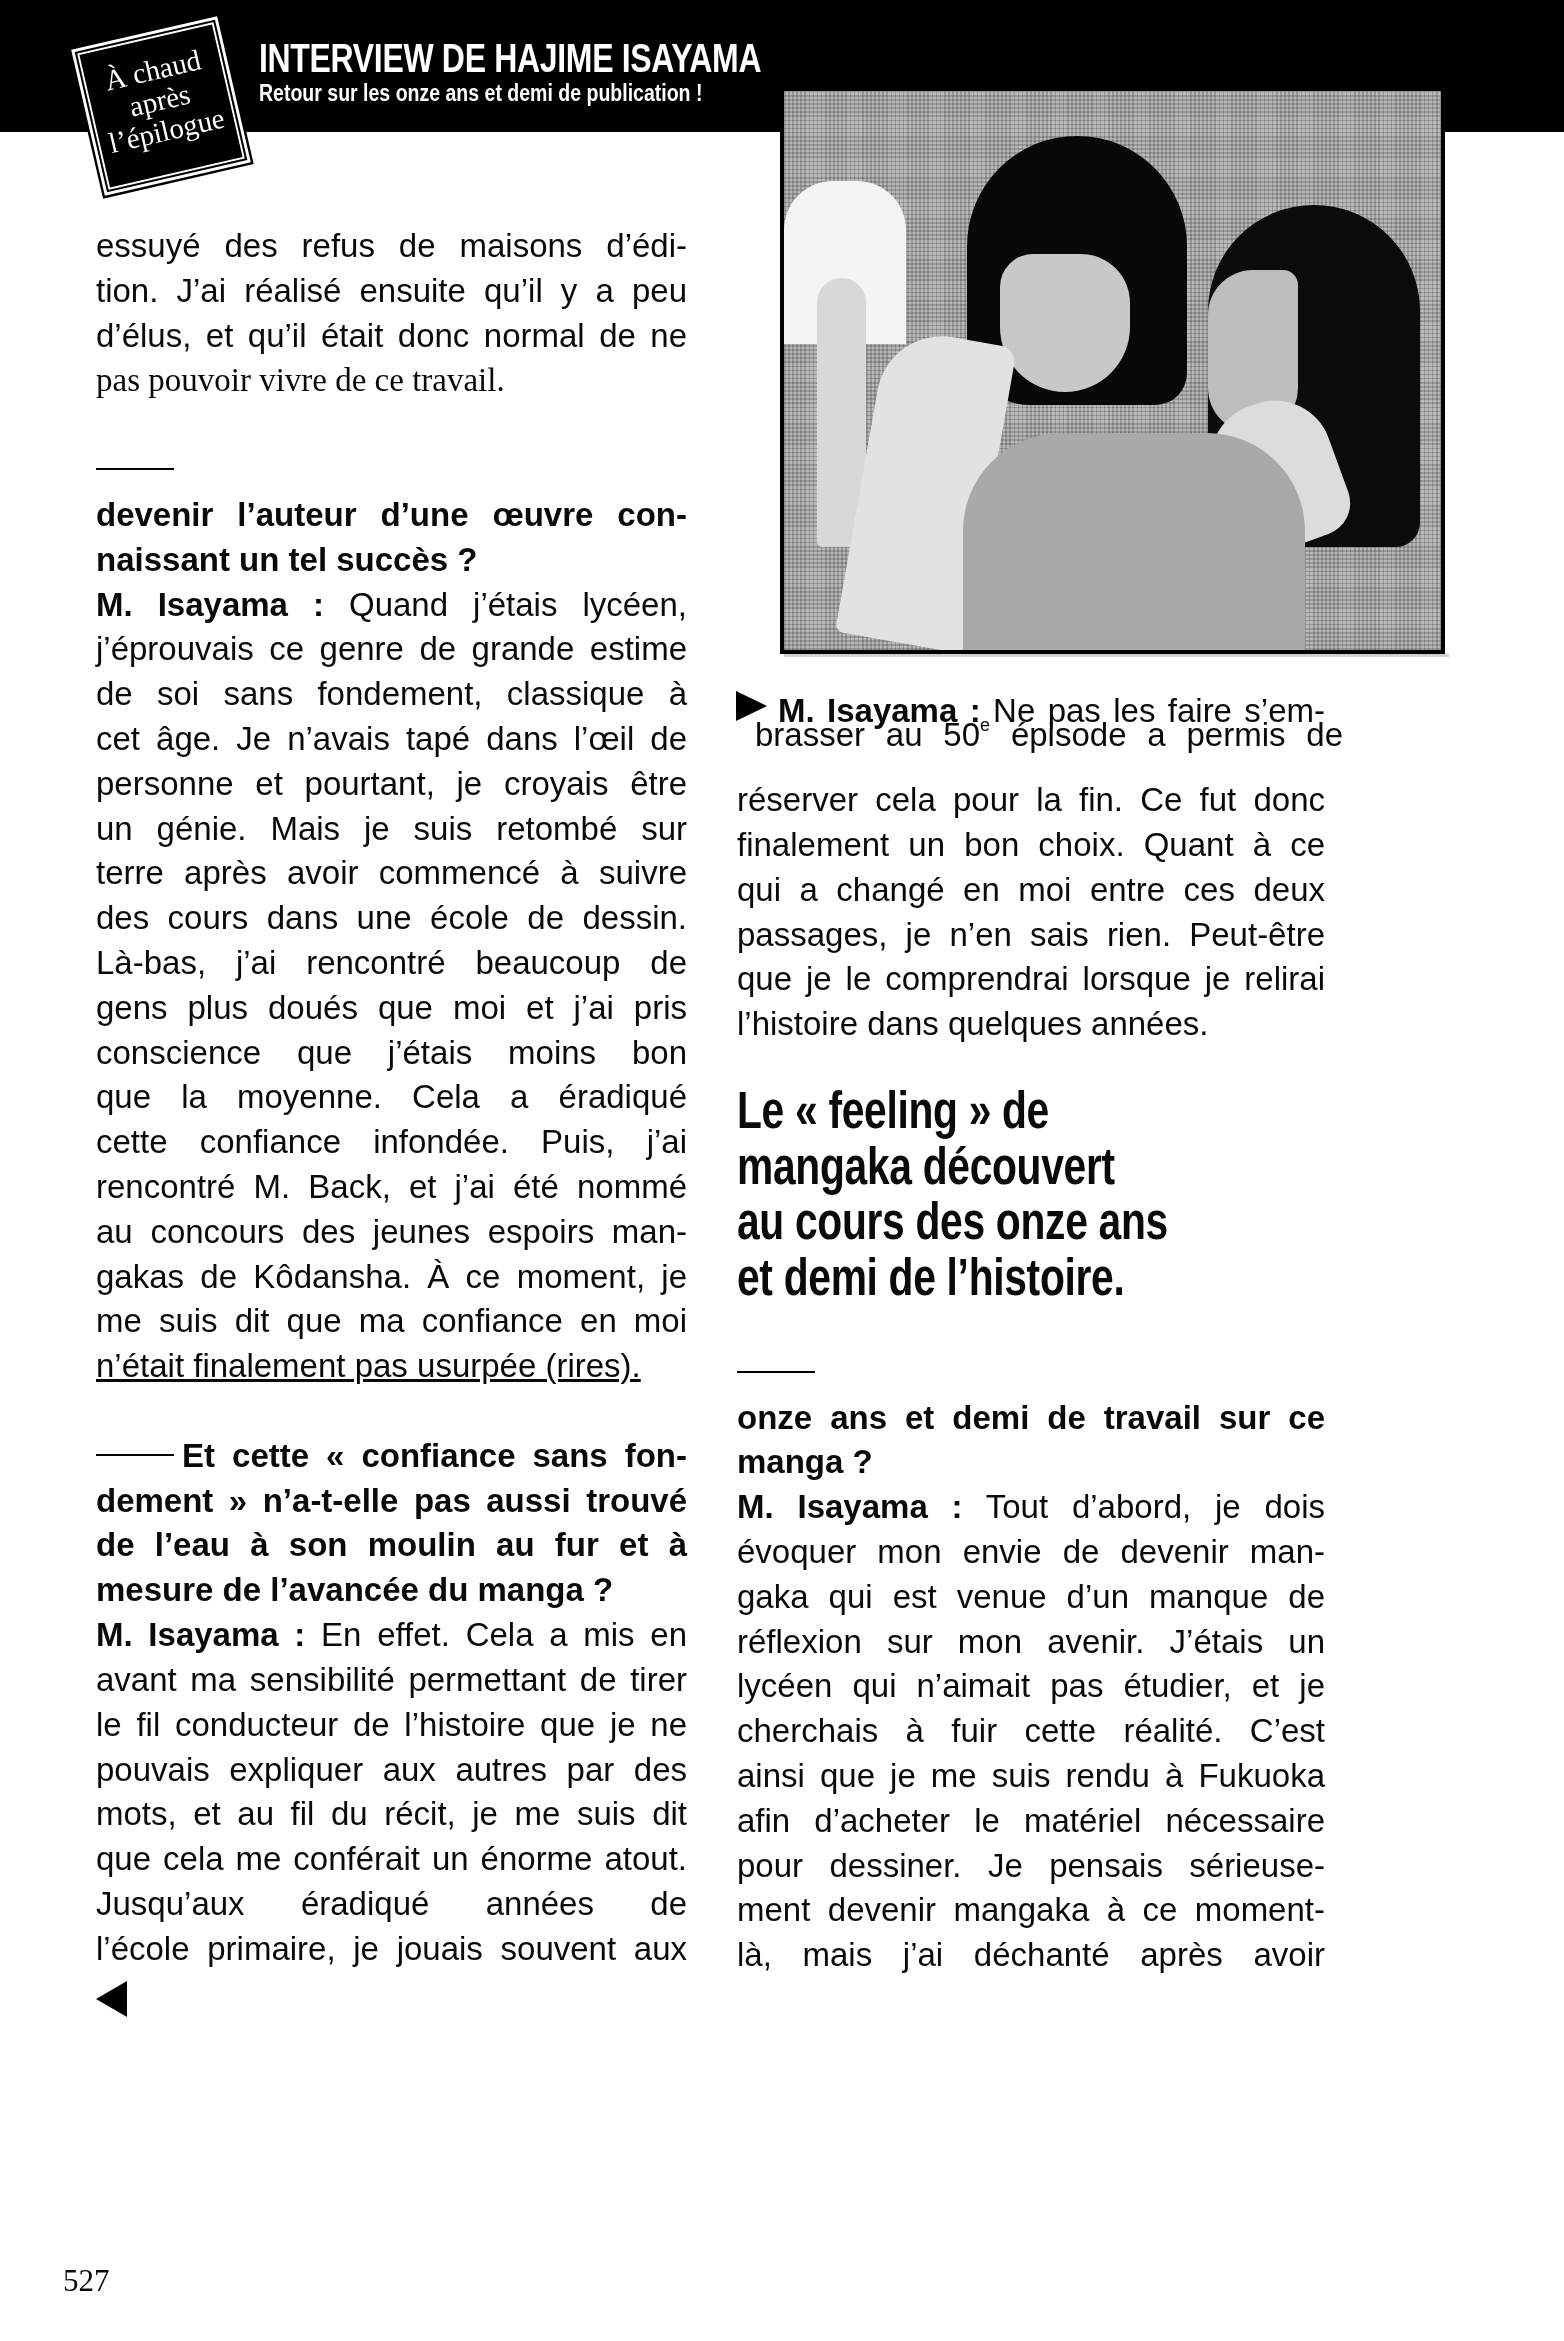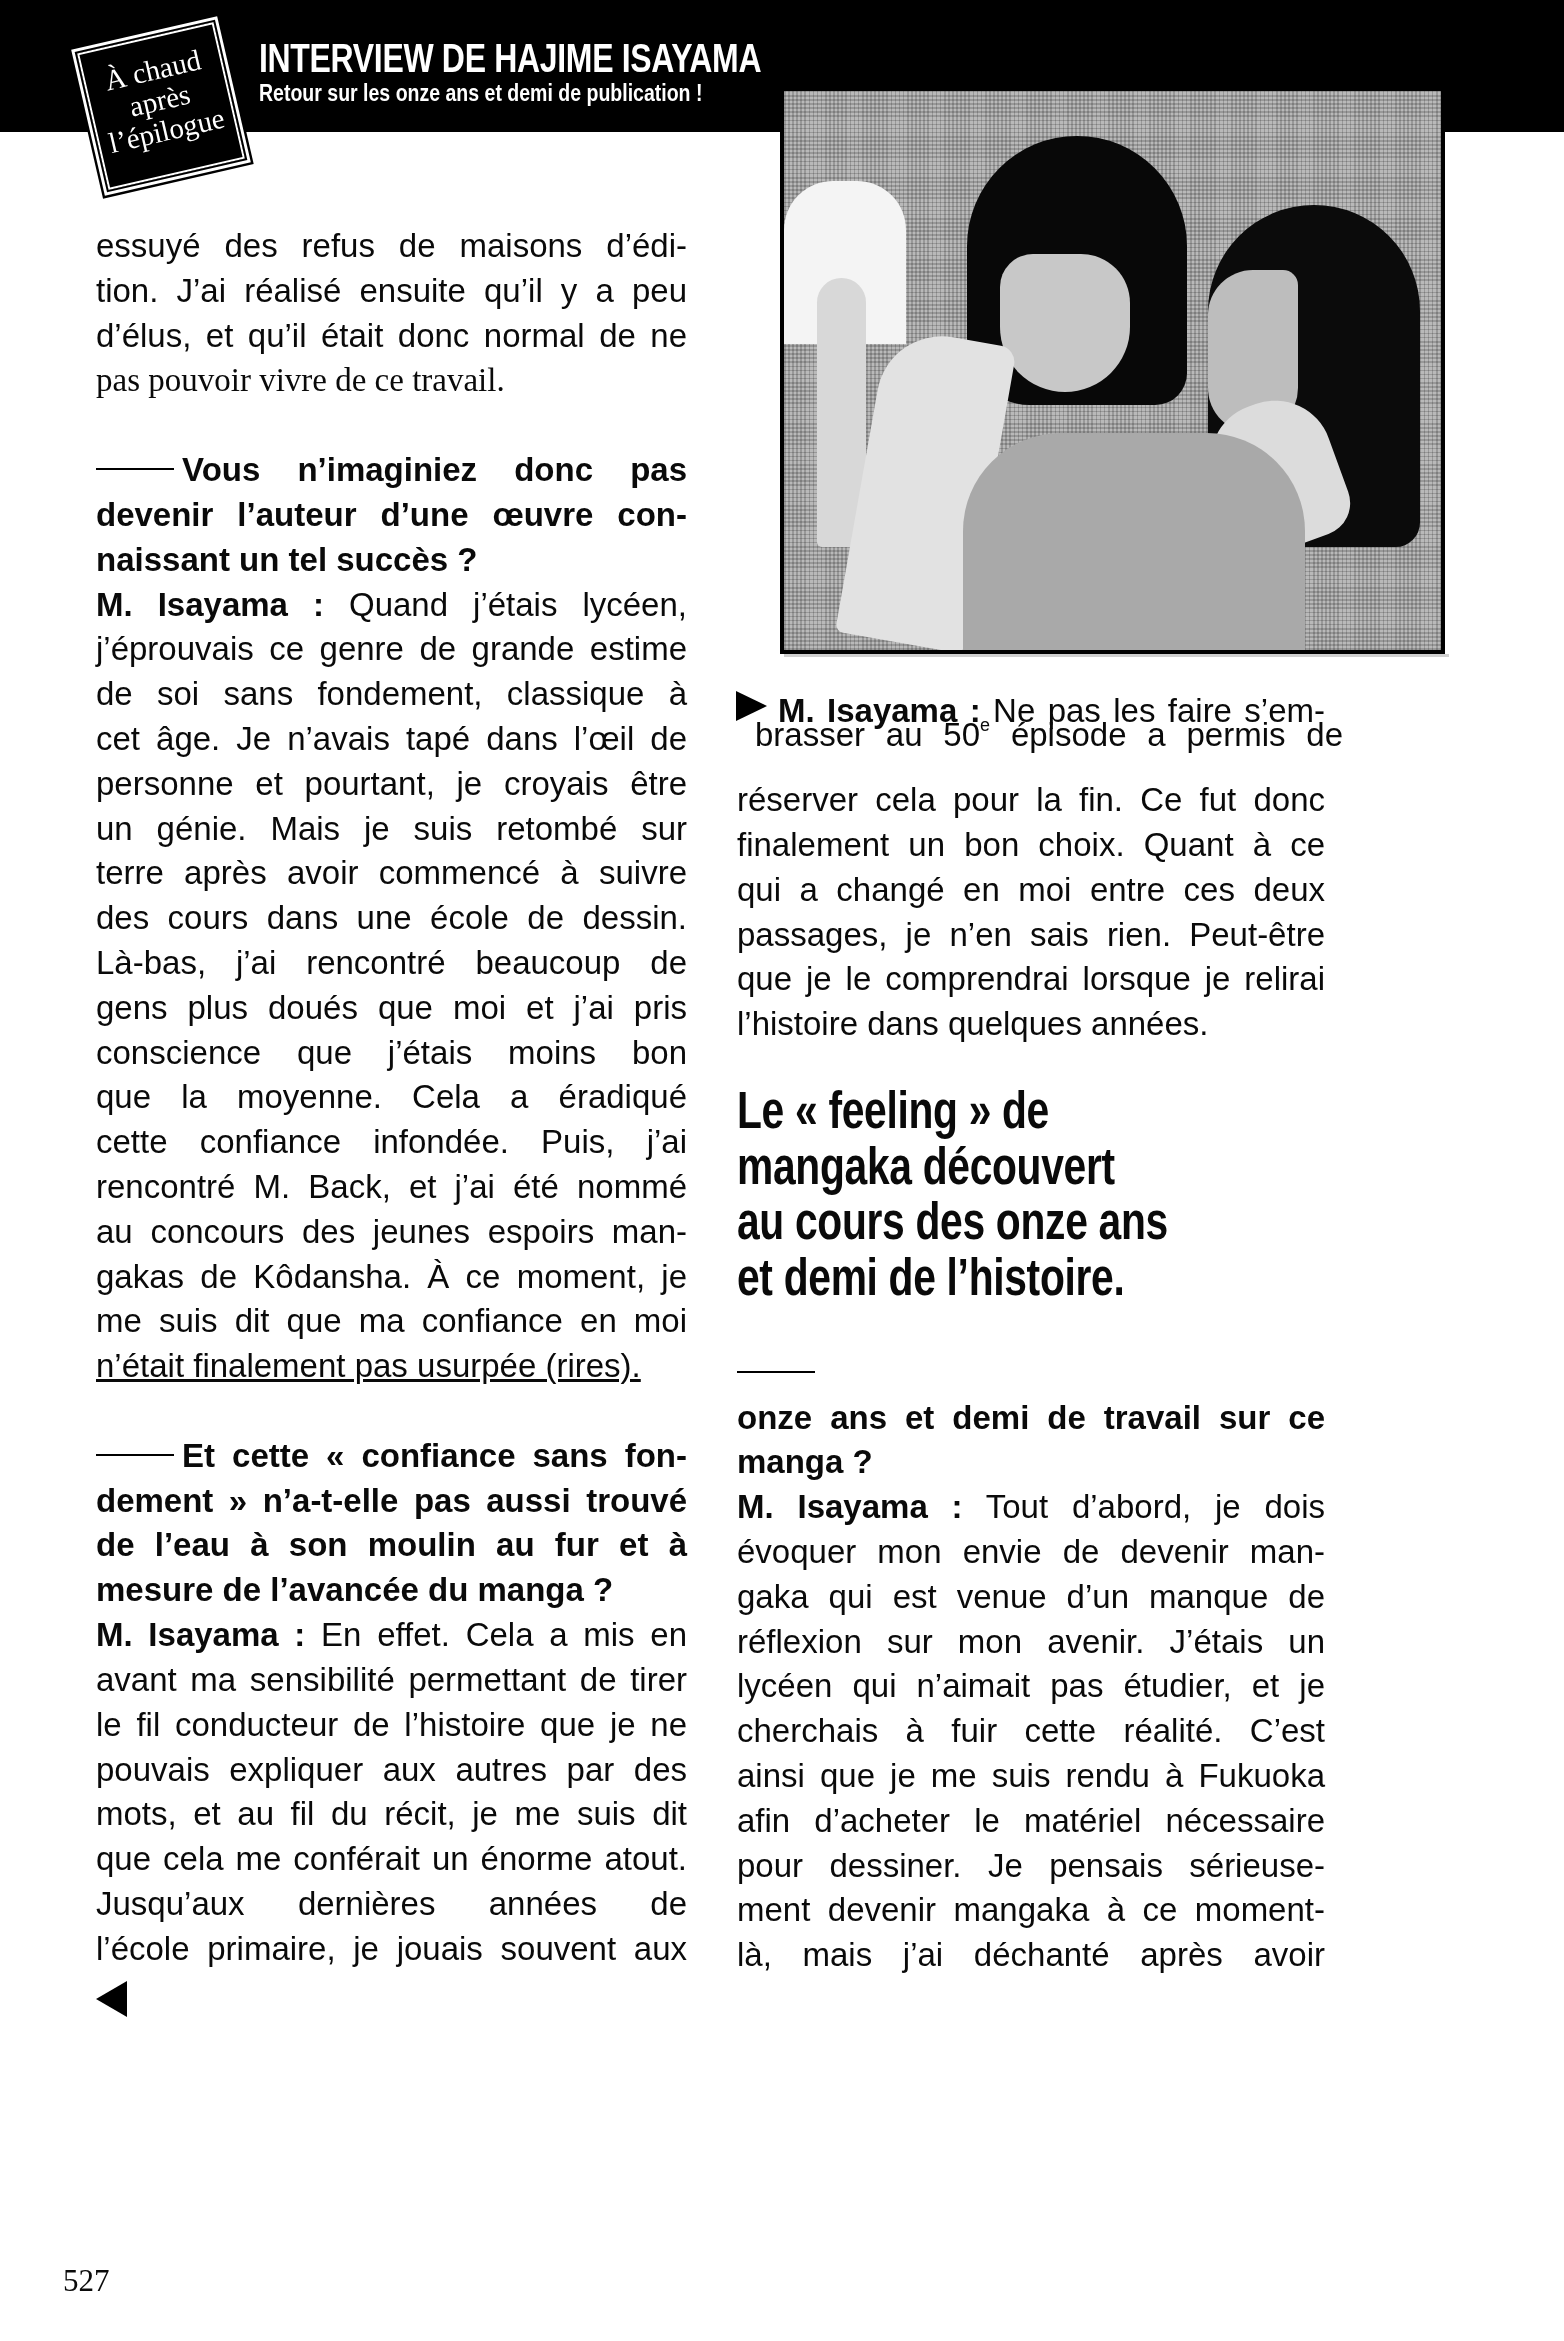--- a/index.html
+++ b/index.html
@@ -71,21 +71,21 @@
   <div class="shape" style="left:77px;top:244px;width:130px;height:310px;background:#e2e2e2;border-radius:65px 16.3px 8.1px 8.1px;transform:rotate(10deg);"></div>
   <div class="shape" style="left:179px;top:342px;width:342px;height:244px;background:#a9a9a9;border-radius:98px 98px 0 0;"></div>
 </div>
 <div class="panel-shadow"></div>
 
 <div class="line col-left" style="top:223px;">essuyé des refus de maisons d’édi-</div>
 <div class="line col-left" style="top:268px;">tion. J’ai réalisé ensuite qu’il y a peu</div>
 <div class="line col-left" style="top:313px;">d’élus, et qu’il était donc normal de ne</div>
 <div class="line col-left last" style="top:358px;font-family:Liberation Serif, serif;">pas pouvoir vivre de ce travail.</div>
 
-<div class="line col-left b" style="top:447px; text-align-last:justify;"><span class="dash"></span><span>Vous n’imaginiez donc pas</span></div>
+<div class="line col-left b" style="top:447px; text-align-last:justify;"><span class="dash"></span></div>
 <div class="line col-left b" style="top:492px;">devenir l’auteur d’une œuvre con-</div>
 <div class="line col-left b last" style="top:537px;">naissant un tel succès ?</div>
 
 <div class="line col-left" style="top:582px;"><span class="b">M. Isayama :</span> <span>Quand j’étais lycéen,</span></div>
 <div class="line col-left" style="top:626px;">j’éprouvais ce genre de grande estime</div>
 <div class="line col-left" style="top:671px;">de soi sans fondement, classique à</div>
 <div class="line col-left" style="top:716px;">cet âge. Je n’avais tapé dans l’œil de</div>
 <div class="line col-left" style="top:761px;">personne et pourtant, je croyais être</div>
 <div class="line col-left" style="top:806px;">un génie. Mais je suis retombé sur</div>
 <div class="line col-left" style="top:850px;">terre après avoir commencé à suivre</div>
@@ -105,21 +105,21 @@
 <div class="line col-left b" style="top:1478px;">dement » n’a-t-elle pas aussi trouvé</div>
 <div class="line col-left b" style="top:1522px;">de l’eau à son moulin au fur et à</div>
 <div class="line col-left b last" style="top:1567px;">mesure de l’avancée du manga ?</div>
 
 <div class="line col-left" style="top:1612px;"><span class="b">M. Isayama :</span> <span>En effet. Cela a mis en</span></div>
 <div class="line col-left" style="top:1657px;">avant ma sensibilité permettant de tirer</div>
 <div class="line col-left" style="top:1702px;">le fil conducteur de l’histoire que je ne</div>
 <div class="line col-left" style="top:1747px;">pouvais expliquer aux autres par des</div>
 <div class="line col-left" style="top:1791px;">mots, et au fil du récit, je me suis dit</div>
 <div class="line col-left" style="top:1836px;">que cela me conférait un énorme atout.</div>
-<div class="line col-left" style="top:1881px;">Jusqu’aux dernières années de</div>
+<div class="line col-left" style="top:1881px;">Jusqu’aux éradiqué années de</div>
 <div class="line col-left" style="top:1926px;">l’école primaire, je jouais souvent aux</div>
 
 <div class="tri-left"></div>
 
 <div class="tri-right"></div>
 <div class="line" style="left:778px; width:547px; top:688px;"><span class="b">M. Isayama :</span> <span>Ne pas les faire s’em-</span></div>
 <div class="line col-right" style="top:712px;margin-left:18px;"><span>brasser au 50</span><sup>e</sup><span> épisode a permis de</span></div>
 <div class="line col-right" style="top:777px;">réserver cela pour la fin. Ce fut donc</div>
 <div class="line col-right" style="top:822px;">finalement un bon choix. Quant à ce</div>
 <div class="line col-right" style="top:867px;">qui a changé en moi entre ces deux</div>

